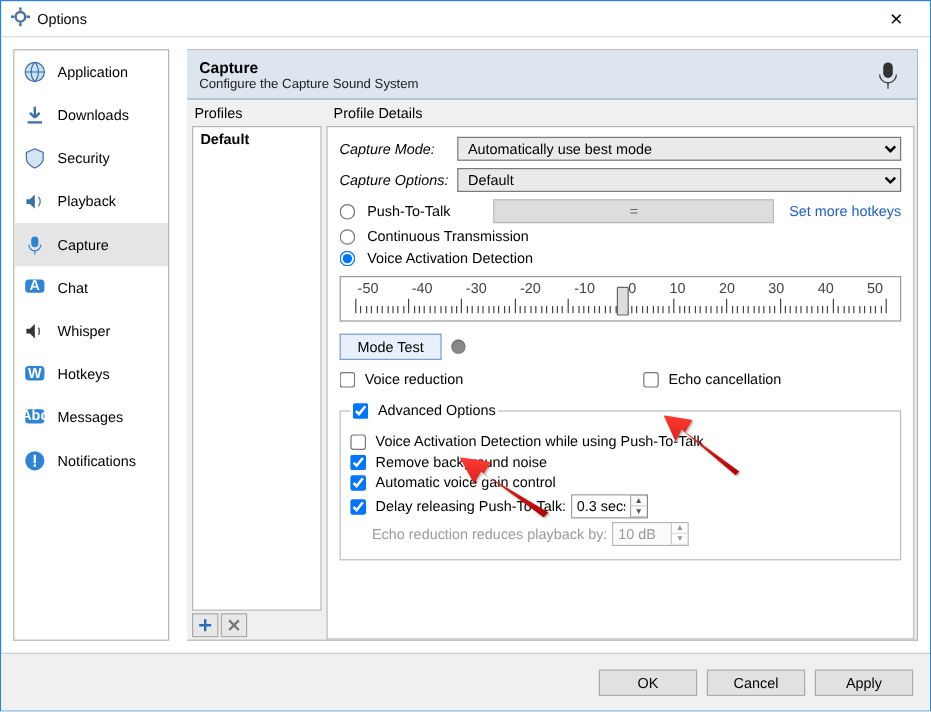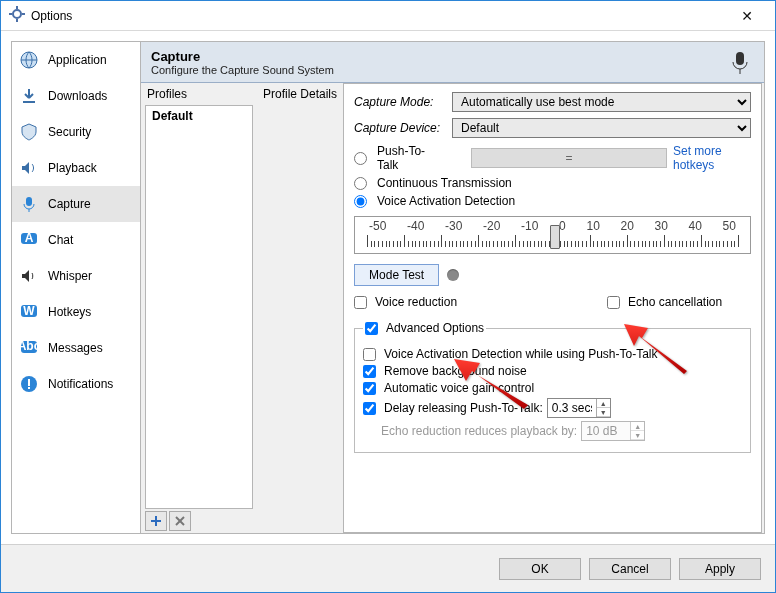--- a/index.html
+++ b/index.html
@@ -1,39 +1,39 @@
 <!DOCTYPE html>
 <html><head>
 <meta charset="utf-8">
 <style>
   * { box-sizing: border-box; font-family: "Segoe UI", Tahoma, sans-serif; font-size: 12px; }
   html,body { margin:0; padding:0; background:#fff; }
   .window { width:776px; height:593px; border:1px solid #2b84d6; background:#fff; position:relative; }
   .titlebar { height:30px; display:flex; align-items:center; padding:0 8px; border-bottom:1px solid #d9d9d9; }
   .titlebar .title { margin-left:6px; flex:1; color:#000; }
   .titlebar .close { width:40px; height:100%; display:flex; align-items:center; justify-content:center; font-size:14px; color:#111; cursor:pointer; }
-  .content { position:absolute; top:30px; left:0; right:0; bottom:48px; display:flex; padding:10px; gap:0; }
+  .content { position:absolute; top:30px; left:0; right:0; bottom:48px; display:flex; padding:10px; gap:15px; }
   .sidebar { width:130px; border:1px solid #b5b5b5; background:#fff; display:flex; flex-direction:column; }
   .side-item { height:36px; display:flex; align-items:center; gap:8px; padding:0 6px; cursor:pointer; border-bottom:1px solid transparent; color:#000; }
   .side-item.active { background:#e5e5e5; }
   .side-ic { width:22px; height:22px; display:flex; align-items:center; justify-content:center; }
   .main { flex:1; border:1px solid #b5b5b5; border-left:none; background:#f0f0f0; display:flex; flex-direction:column; }
   .header { background:#dde5ee; border-bottom:1px solid #9aaec7; padding:6px 10px; display:flex; align-items:center; }
   .header .titles { flex:1; }
   .header h1 { margin:0; font-size:13px; font-weight:bold; color:#000; }
   .header .sub { font-size:11px; color:#222; }
   .header .mic { width:28px; height:28px; }
   .body { flex:1; display:flex; }
   .profiles-col { width:114px; display:flex; flex-direction:column; }
   .profiles-col .lbl, .details-col .lbl { padding:4px 6px; color:#000; }
   .profiles-list { flex:1; background:#fff; border:1px solid #b5b5b5; margin:0 2px 0 4px; }
   .profiles-list .row { padding:3px 6px; font-weight:bold; }
   .profiles-btns { height:24px; display:flex; gap:2px; padding:2px 4px; }
   .sqbtn { width:22px; height:20px; border:1px solid #aaa; background:#e8e8e8; display:flex; align-items:center; justify-content:center; cursor:pointer; }
-  .details-col { flex:1; display:flex; flex-direction:row; padding:0 2px; }
+  .details-col { flex:1; display:flex; flex-direction:column; padding:0 2px; }
   .details-box { flex:1; background:#fff; border:1px solid #b5b5b5; padding:8px 10px; overflow:hidden; position:relative; }
   .formrow { display:flex; align-items:center; gap:6px; margin-bottom:6px; }
   .formrow label { width:92px;font-style:italic; }
   select, .dd { flex:1; height:20px; border:1px solid #7a7a7a; background:#eaeaea; padding:0 4px; font-size:12px; }
   .radio-row { display:flex; align-items:center; margin:4px 0; gap:6px; }
   input[type=radio], input[type=checkbox] { margin:0 4px 0 0; }
   .hotkey-display { width:234px; height:20px; background:#ddd; border:1px solid #bbb; text-align:center; color:#666; line-height:18px; margin-left:30px;}
   .more-hk { color:#1a5fc7; cursor:pointer; margin-left:auto; }
   .ruler-wrap { border:1px solid #999; background:#fff; height:38px; margin:8px 0 10px 0; position:relative; }
   .ruler-labels { position:absolute; top:2px; left:0; right:0; display:flex; justify-content:space-between; padding:0 14px; font-size:10px; color:#444;}
@@ -211,21 +211,21 @@
 
         <div class="details-col">
           <div class="lbl">Profile Details</div>
           <div class="details-box">
 
             <div class="formrow">
               <label>Capture Mode:</label>
               <select><option>Automatically use best mode</option></select>
             </div>
             <div class="formrow">
-              <label>Capture Device:</label>
+              <label>Capture Options:</label>
               <select><option>Default</option></select>
             </div>
 
             <div class="radio-row">
               <input type="radio" name="mode" style="">
               <span>Push-To-Talk</span>
               <div class="hotkey-display">=</div>
               <span class="more-hk">Set more hotkeys</span>
             </div>
             <div class="radio-row">

